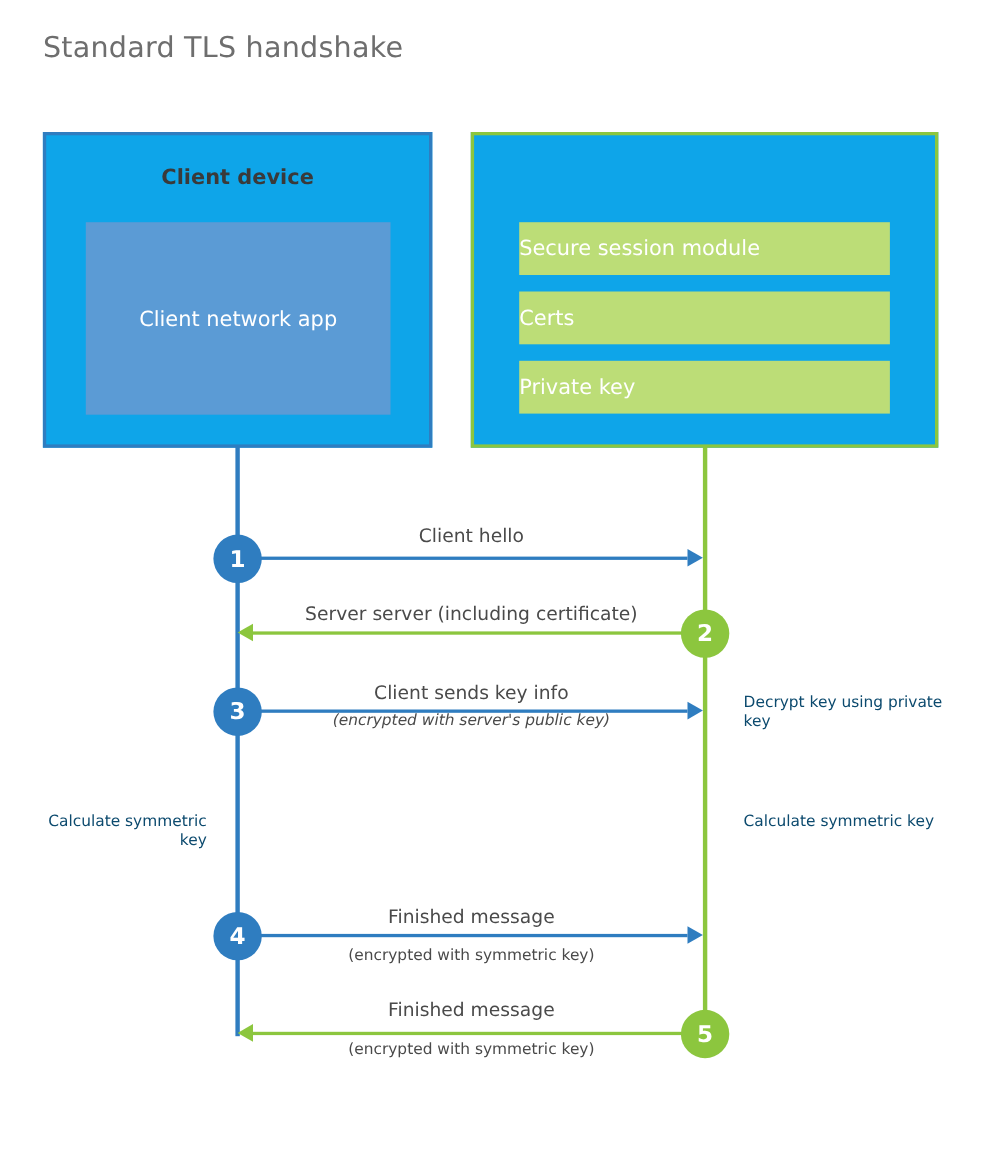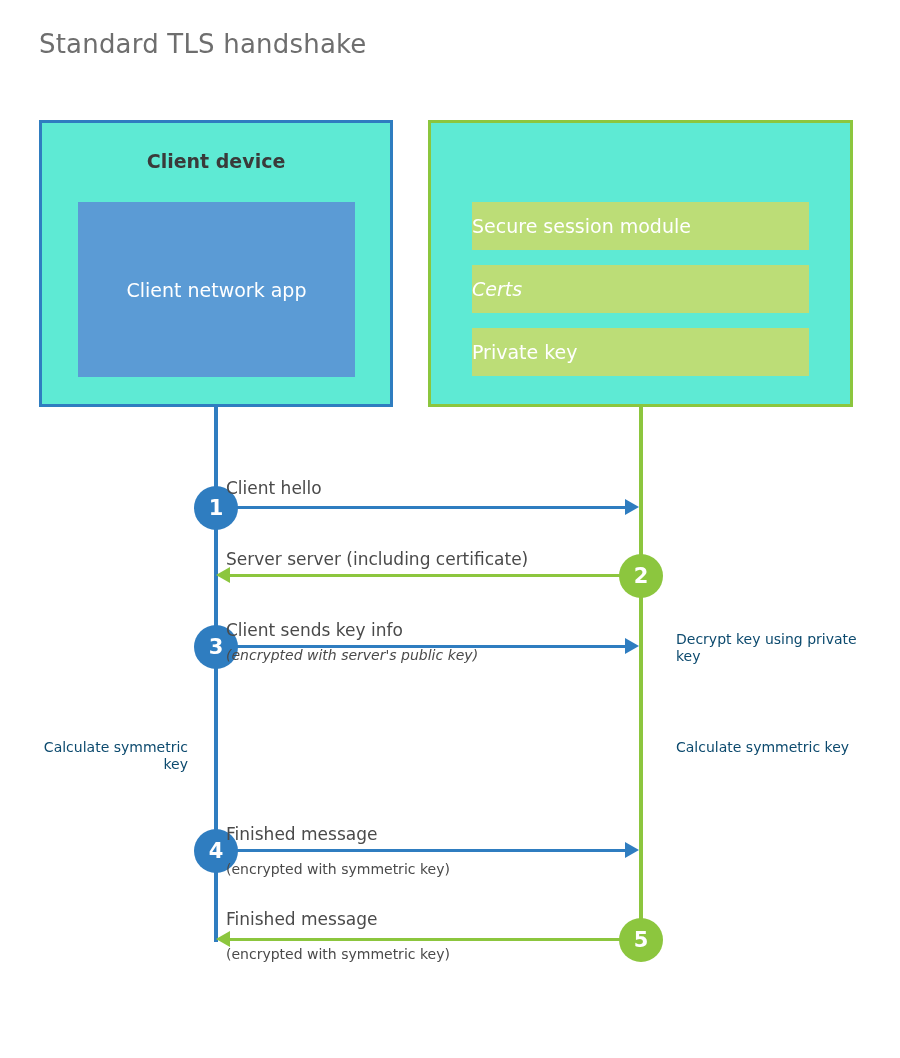--- a/index.html
+++ b/index.html
@@ -24,21 +24,21 @@
     font-size: 26px;
     font-weight: 400;
     color: #6e6e6e;
     letter-spacing: 0.2px;
     white-space: nowrap;
   }
 
   
   .participant-box {
     position: absolute;
-    background: #5eead4;
+    background: #0ea5e9;
     box-sizing: border-box;
   }
   #client-device-box {
     left: 39px;
     top: 120px;
     width: 354px;
     height: 287px;
     border: 3px solid #2f7dc0;
   }
   #server-box {
@@ -82,21 +82,21 @@
     left: 41px;
     width: 337px;
     height: 48px;
     background: #bcdd77;
     color: #ffffff;
     font-size: 19px;
     display: flex;
     align-items: center;
   }
   #server-bar-0 { top: 79px; }
-  #server-bar-1 { top: 142px; font-style: italic; }
+  #server-bar-1 { top: 142px; }
   #server-bar-2 { top: 205px; }
 
   
   .lifeline {
     position: absolute;
     width: 4px;
   }
   #client-lifeline {
     left: 214px;
     top: 406px;
@@ -159,20 +159,21 @@
 
   #arrow-4 .arrow-shaft { left: 216px; top: 849px; width: 409px; }
   #arrow-4 .arrow-head  { left: 625px; top: 842px; }
 
   #arrow-5 .arrow-shaft { left: 230px; top: 938px; width: 409px; }
   #arrow-5 .arrow-head  { left: 216px; top: 931px; }
 
   
   .msg-label {
     position: absolute;
+    text-align: center;
     color: #4a4a4a;
     white-space: nowrap;
   }
   .msg-primary { font-size: 17px; }
   .msg-sub     { font-size: 14px; }
 
   #msg-1-primary { left: 226px; top: 478px; width: 405px; }
   #msg-2-primary { left: 226px; top: 549px; width: 405px; }
   #msg-3-primary { left: 226px; top: 620px; width: 405px; }
   #msg-3-sub     { left: 226px; top: 647px; width: 405px; font-style: italic; }

